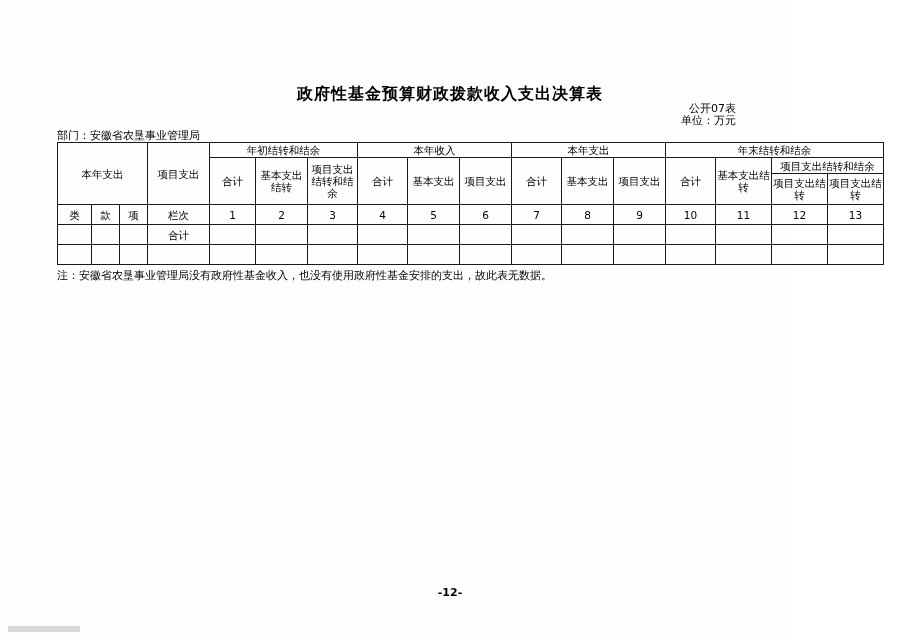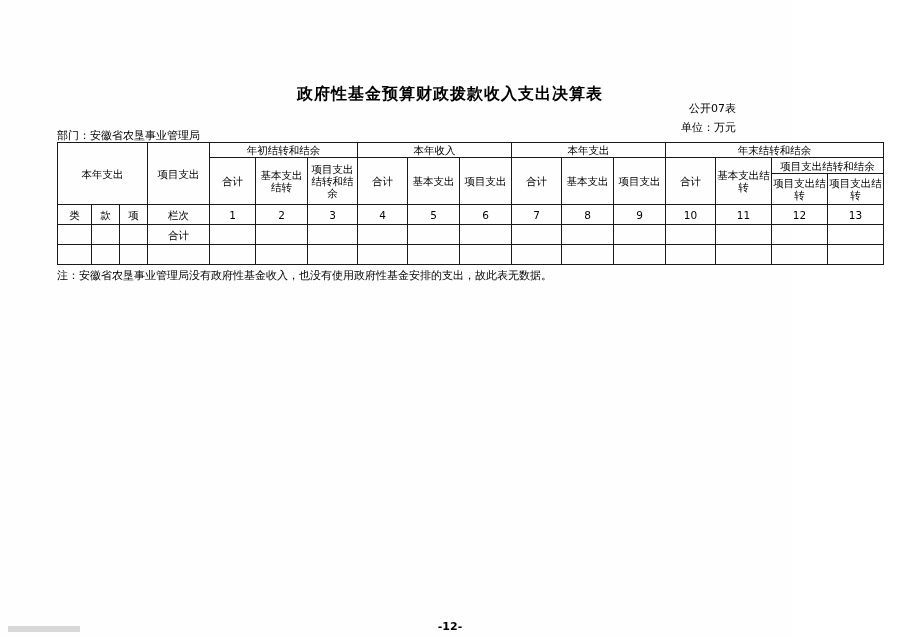--- a/index.html
+++ b/index.html
@@ -33,21 +33,21 @@
     font-family: "DejaVu Sans", sans-serif;
   }
   .top-right {
     position: absolute;
     right: 57px;
     text-align: center;
     font-size: 11px;
     font-family: "DejaVu Sans", sans-serif;
   }
   .top-right.r1 { top: 101px; }
-  .top-right.r2 { top: 120px; }
+  .top-right.r2 { top: 113px; }
   .dept-line {
     position: absolute;
     left: 57px;
     top: 128px;
     font-size: 11px;
     font-family: "DejaVu Sans", sans-serif;
   }
   table.main {
     position: absolute;
     left: 57px;
@@ -73,21 +73,21 @@
   .note {
     position: absolute;
     left: 57px;
     top: 268px;
     font-size: 11px;
     font-family: "DejaVu Sans", sans-serif;
   }
   .pagenum {
     position: absolute;
     left: 0;
-    top: 620px;
+    top: 586px;
     width: 900px;
     text-align: center;
     font-size: 11px;
     font-weight: bold;
     font-family: "DejaVu Sans", sans-serif;
   }
   .footer-smudge {
     position: absolute;
     left: 8px;
     top: 626px;

